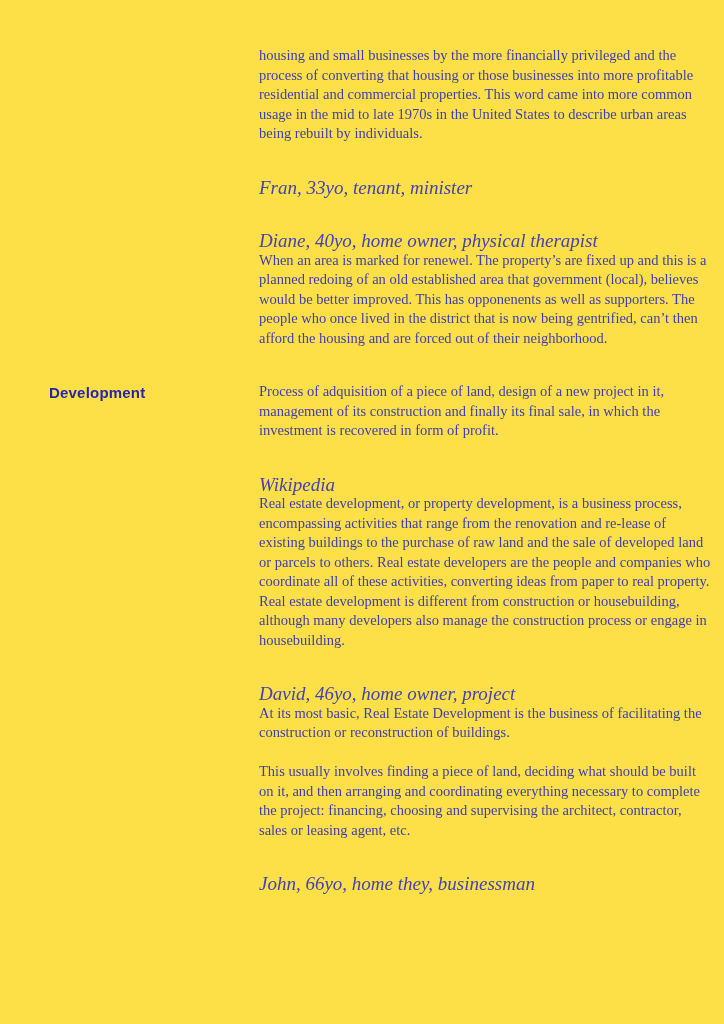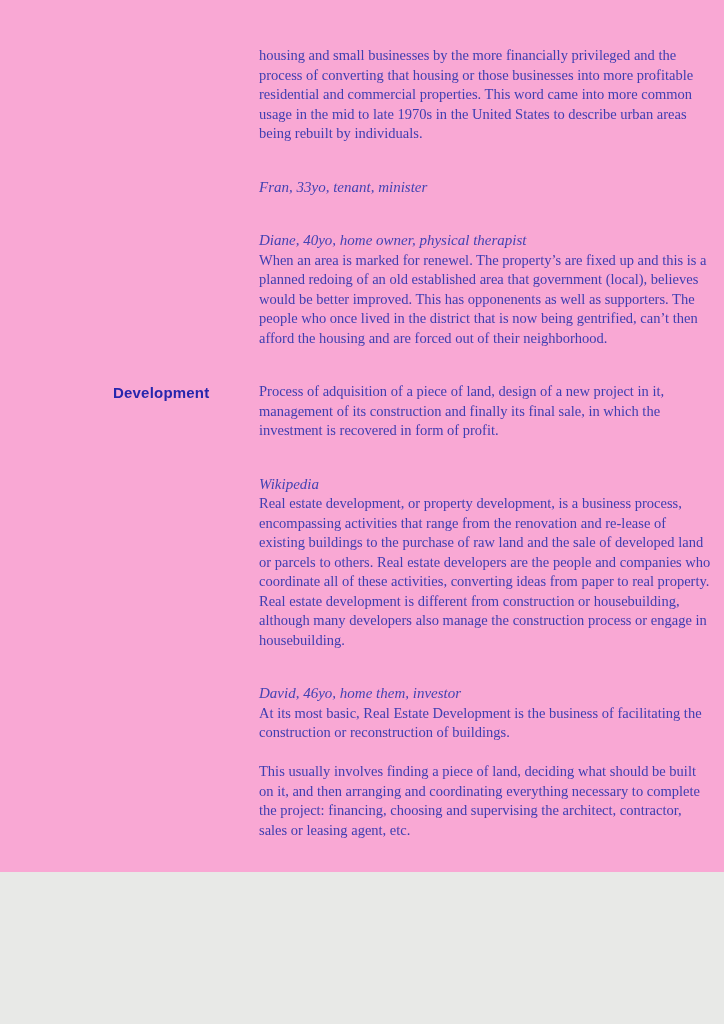--- a/index.html
+++ b/index.html
@@ -3,54 +3,54 @@
 <meta charset="utf-8">
 <style>
   html, body {
     margin: 0;
     padding: 0;
     background: #e8e9e7;
   }
   .page {
     position: relative;
     width: 724px;
-    height: 872px;
-    background: #f9a8d4;
+    height: 1024px;
+    background: #fde047;
     box-sizing: border-box;
     padding-top: 46px;
     overflow: hidden;
     font-family: "Liberation Serif", serif;
   }
   .section {
     display: flex;
     align-items: flex-start;
     margin-bottom: 34px;
   }
   .label-cell {
     flex: 0 0 259px;
     width: 259px;
     box-sizing: border-box;
-    padding-left: 113px;
+    padding-left: 49px;
     padding-top: 1px;
   }
   .side-label {
     font-family: "Liberation Sans", sans-serif;
     font-weight: bold;
     font-size: 15px;
     letter-spacing: 0.2px;
     color: #2626ad;
     line-height: 19px;
   }
   .content-cell {
     width: 452px;
     flex: 0 0 452px;
   }
   .attribution {
     font-style: italic;
-    font-size: 15px;
+    font-size: 19px;
     line-height: 19.5px;
     color: #4343b3;
   }
   .body-text {
     font-size: 14.5px;
     line-height: 19.5px;
     color: #3e3eb1;
     white-space: pre-line;
   }
 </style>
@@ -94,21 +94,21 @@
     <div class="label-cell"></div>
     <div class="content-cell">
       <div class="attribution">Wikipedia</div>
       <div class="body-text">Real estate development, or property development, is a business process, encompassing activities that range from the renovation and re-lease of existing buildings to the purchase of raw land and the sale of developed land or parcels to others. Real estate developers are the people and companies who coordinate all of these activities, converting ideas from paper to real property. Real estate development is different from construction or housebuilding, although many developers also manage the construction process or engage in housebuilding.</div>
     </div>
   </div>
 
   <div class="section">
     <div class="label-cell"></div>
     <div class="content-cell">
-      <div class="attribution">David, 46yo, home them, investor</div>
+      <div class="attribution">David, 46yo, home owner, project</div>
       <div class="body-text">At its most basic, Real Estate Development is the business of facilitating the construction or reconstruction of buildings.
 
 This usually involves finding a piece of land, deciding what should be built on it, and then arranging and coordinating everything necessary to complete the project: financing, choosing and supervising the architect, contractor, sales or leasing agent, etc.</div>
     </div>
   </div>
 
   <div class="section">
     <div class="label-cell"></div>
     <div class="content-cell">
       <div class="attribution">John, 66yo, home they, businessman</div>

